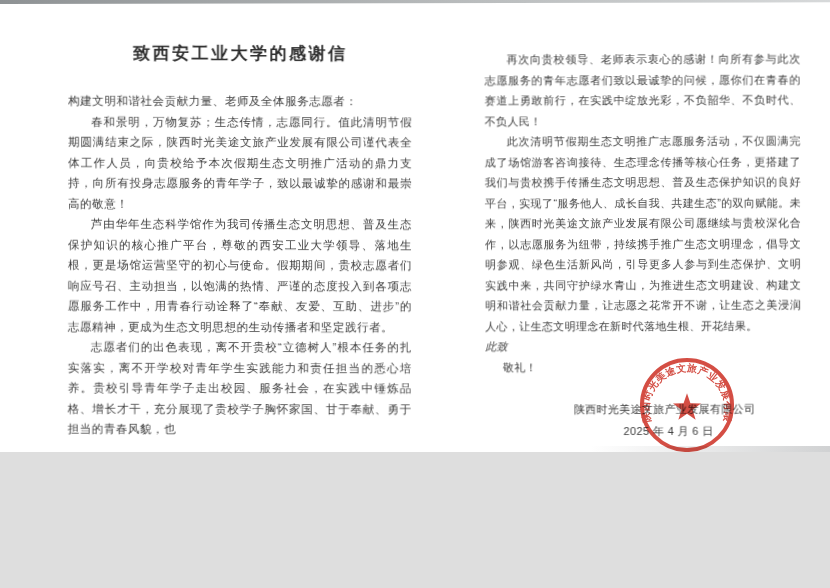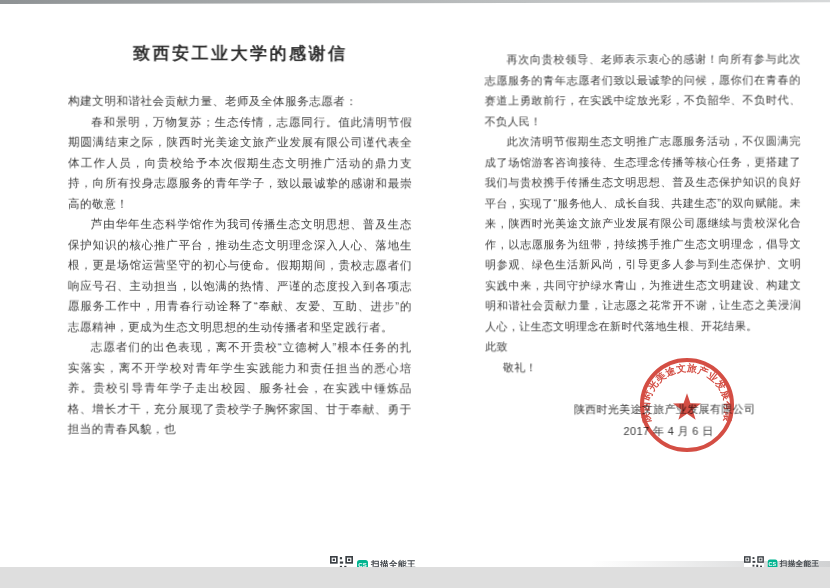--- a/index.html
+++ b/index.html
@@ -1,17 +1,17 @@
 <!DOCTYPE html>
 <html><head>
 <meta charset="utf-8">
 <style>
   html,body { margin:0; padding:0; background:#dedede; }
   .scan {
-    position:relative; width:830px; height:567px; background:#ffffff;
+    position:relative; width:830px; height:452px; background:#ffffff;
     overflow:hidden; font-family:"Liberation Sans","DejaVu Sans",sans-serif;
   }
   .top-edge {
     position:absolute; top:0; left:0; width:102%; height:4px;
     background:linear-gradient(90deg,#8e9294 0%, #b9bcbd 55%, #d8dadb 100%);
     transform:rotate(-0.12deg); transform-origin:left top;
   }
   .bottom-smudge {
     position:absolute; bottom:0; right:0; width:240px; height:6px;
     background:linear-gradient(90deg, rgba(200,200,200,0) 0%, rgba(170,172,174,0.55) 100%);
@@ -24,21 +24,21 @@
   }
   .body-text p {
     margin:0; font-size:11.5px; line-height:20.5px; color:#3d3d3d;
     text-align:justify; letter-spacing:0.55px; word-break:break-all;
     filter:blur(0.3px);
   }
   .body-text p.para { text-indent:2em; }
   
   .col-right { position:absolute; left:485px; top:49px; width:316px; transform:rotate(-0.15deg); }
   .col-right .body-text p { font-size:11px; letter-spacing:0.35px; }
-  .closing-line { text-indent:0 !important; }
+  .closing-line { text-indent:0 !important;font-style:italic; }
   .closing-salute { text-indent:1.6em !important; }
   .sig-block { margin-top:22px; }
   .sig-line { text-align:right !important; padding-right:46px; text-indent:0 !important; }
   .date-line { text-align:right !important; padding-right:88px; text-indent:0 !important; margin-top:1px !important; }
   
   .seal {
     position:absolute; left:638px; top:356px; width:98px; height:98px;
     opacity:0.88; mix-blend-mode:multiply; pointer-events:none;
   }
   
@@ -61,34 +61,34 @@
 
 <div class="scan">
   <div class="top-edge"></div>
   <div class="bottom-smudge"></div>
 
   <div class="col-left">
     <h1 class="doc-title">致西安工业大学的感谢信</h1>
     <div class="body-text">
       <p>构建文明和谐社会贡献力量、老师及全体服务志愿者：</p>
       <p class="para">春和景明，万物复苏；生态传情，志愿同行。值此清明节假期圆满结束之际，陕西时光美途文旅产业发展有限公司谨代表全体工作人员，向贵校给予本次假期生态文明推广活动的鼎力支持，向所有投身志愿服务的青年学子，致以最诚挚的感谢和最崇高的敬意！</p>
-      <p class="para">芦由华年生态科学馆作为我司传播生态文明思想、普及生态保护知识的核心推广平台，推动生态文明理念深入人心、落地生根，更是场馆运营坚守的初心与使命。假期期间，贵校志愿者们响应号召、主动担当，以饱满的热情、严谨的态度投入到各项志愿服务工作中，用青春行动诠释了“奉献、友爱、互助、进步”的志愿精神，更成为生态文明思想的生动传播者和坚定践行者。</p>
+      <p class="para">芦由华年生态科学馆作为我司传播生态文明思想、普及生态保护知识的核心推广平台，尊敬的西安工业大学领导、落地生根，更是场馆运营坚守的初心与使命。假期期间，贵校志愿者们响应号召、主动担当，以饱满的热情、严谨的态度投入到各项志愿服务工作中，用青春行动诠释了“奉献、友爱、互助、进步”的志愿精神，更成为生态文明思想的生动传播者和坚定践行者。</p>
       <p class="para">志愿者们的出色表现，离不开贵校“立德树人”根本任务的扎实落实，离不开学校对青年学生实践能力和责任担当的悉心培养。贵校引导青年学子走出校园、服务社会，在实践中锤炼品格、增长才干，充分展现了贵校学子胸怀家国、甘于奉献、勇于担当的青春风貌，也</p>
     </div>
   </div>
 
   <div class="col-right">
     <div class="body-text">
       <p class="para">再次向贵校领导、老师表示衷心的感谢！向所有参与此次志愿服务的青年志愿者们致以最诚挚的问候，愿你们在青春的赛道上勇敢前行，在实践中绽放光彩，不负韶华、不负时代、不负人民！</p>
       <p class="para">此次清明节假期生态文明推广志愿服务活动，不仅圆满完成了场馆游客咨询接待、生态理念传播等核心任务，更搭建了我们与贵校携手传播生态文明思想、普及生态保护知识的良好平台，实现了“服务他人、成长自我、共建生态”的双向赋能。未来，陕西时光美途文旅产业发展有限公司愿继续与贵校深化合作，以志愿服务为纽带，持续携手推广生态文明理念，倡导文明参观、绿色生活新风尚，引导更多人参与到生态保护、文明实践中来，共同守护绿水青山，为推进生态文明建设、构建文明和谐社会贡献力量，让志愿之花常开不谢，让生态之美浸润人心，让生态文明理念在新时代落地生根、开花结果。</p>
       <p class="closing-line">此致</p>
       <p class="closing-salute">敬礼！</p>
       <div class="sig-block">
         <p class="sig-line">陕西时光美途文旅产业发展有限公司</p>
-        <p class="date-line">2017 年 4 月 6 日</p>
+        <p class="date-line">2025 年 4 月 6 日</p>
       </div>
     </div>
   </div>
 
   <svg class="seal" viewBox="0 0 100 100">
     <defs>
       <path id="sealArc" d="M 13 67 A 39 39 0 1 1 87 67" fill="none"></path>
     </defs>
     <circle cx="50" cy="50" r="46" fill="none" stroke="#ce352a" stroke-width="4"></circle>
     <text font-size="10" fill="#ce352a" font-weight="bold" letter-spacing="0.5">

